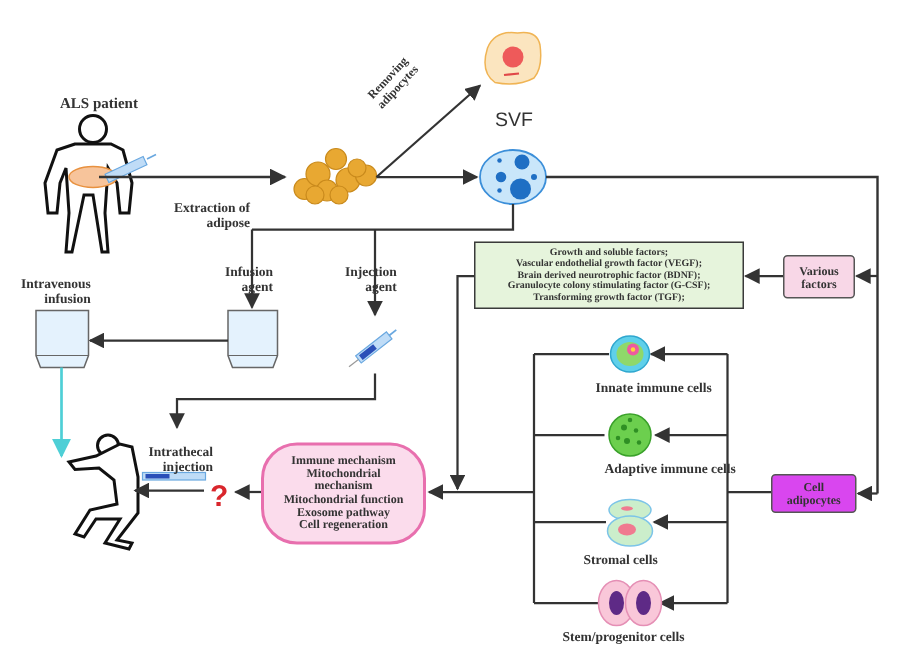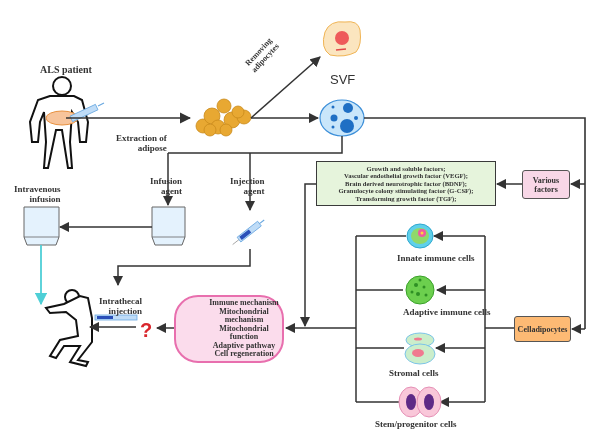--- a/index.html
+++ b/index.html
@@ -4,22 +4,22 @@
 <style>
   html, body { margin:0; padding:0; background:#ffffff; }
   body { width:600px; height:448px; position:relative; overflow:hidden;
          font-family:"Liberation Serif","DejaVu Serif",serif; color:#2b2b2b; }
   #canvas { position:absolute; left:0; top:0; width:600px; height:448px; }
   .lbl { position:absolute; font-weight:bold; font-size:9px; line-height:10px; text-align:right; color:#333; white-space:nowrap; }
   .lbl-lg { font-size:10px; line-height:11px; }
   .box { position:absolute; box-sizing:border-box; display:flex; align-items:center; justify-content:center; text-align:center; font-weight:bold; color:#333; }
   .factors-box { left:316px; top:161px; width:180px; height:45px; background:#e6f4dc; border:1px solid #3a3a3a; font-size:6.6px; line-height:7.4px; flex-direction:column; }
   .various-box { left:522px; top:170px; width:48px; height:29px; background:#f8d7e7; border:1px solid #555; border-radius:3px; font-size:8px; line-height:9px; flex-direction:column; }
-  .cellpop-box { left:514px; top:316px; width:57px; height:26px; background:#fdba74; border:1px solid #555; border-radius:3px; font-size:8px; line-height:9px; }
-  .mech-box { left:174px; top:295px; width:110px; height:68px; background:#fbdcec; border:2px solid #e86fae; border-radius:24px; font-size:8px; line-height:8.6px; flex-direction:column;padding-left:30px; }
+  .cellpop-box { left:514px; top:316px; width:57px; height:26px; background:#d946ef; border:1px solid #555; border-radius:3px; font-size:8px; line-height:9px; flex-direction:column; }
+  .mech-box { left:174px; top:295px; width:110px; height:68px; background:#fbdcec; border:2px solid #e86fae; border-radius:24px; font-size:8px; line-height:8.6px; flex-direction:column; }
   .svf-lbl { position:absolute; left:330px; top:72px; font-family:"Liberation Sans","DejaVu Sans",sans-serif; font-size:13px; color:#333; }
   .rot-lbl { position:absolute; left:243px; top:62px; font-size:8px; line-height:9px; font-weight:bold; color:#333; transform:rotate(-47deg); transform-origin:left top; text-align:center; }
 </style>
 </head>
 <body>
 
 <svg id="canvas" viewBox="0 0 600 448" xmlns="http://www.w3.org/2000/svg">
   <defs>
     <marker id="arr" viewBox="0 0 10 10" refX="9" refY="5" markerWidth="7" markerHeight="7" orient="auto-start-reverse">
       <path d="M0,0 L10,5 L0,10 z" fill="#333"></path>
@@ -206,20 +206,20 @@
 <div class="box cellpop-box">
   <div>Cell</div>
   <div>adipocytes</div>
 </div>
 
 <div class="box mech-box">
   <div>Immune mechanism</div>
   <div>Mitochondrial</div>
   <div>mechanism</div>
   <div>Mitochondrial function</div>
-  <div>Adaptive pathway</div>
+  <div>Exosome pathway</div>
   <div>Cell regeneration</div>
 </div>
 
 <div class="lbl" style="left:373px;top:253px;margin-left:24px;">Innate immune cells</div>
 <div class="lbl" style="left:367px;top:307px;margin-left:36px;">Adaptive immune cells</div>
 <div class="lbl" style="left:389px;top:368px;">Stromal cells</div>
 <div class="lbl" style="left:375px;top:419px;">Stem/progenitor cells</div>
 
 </body></html>

